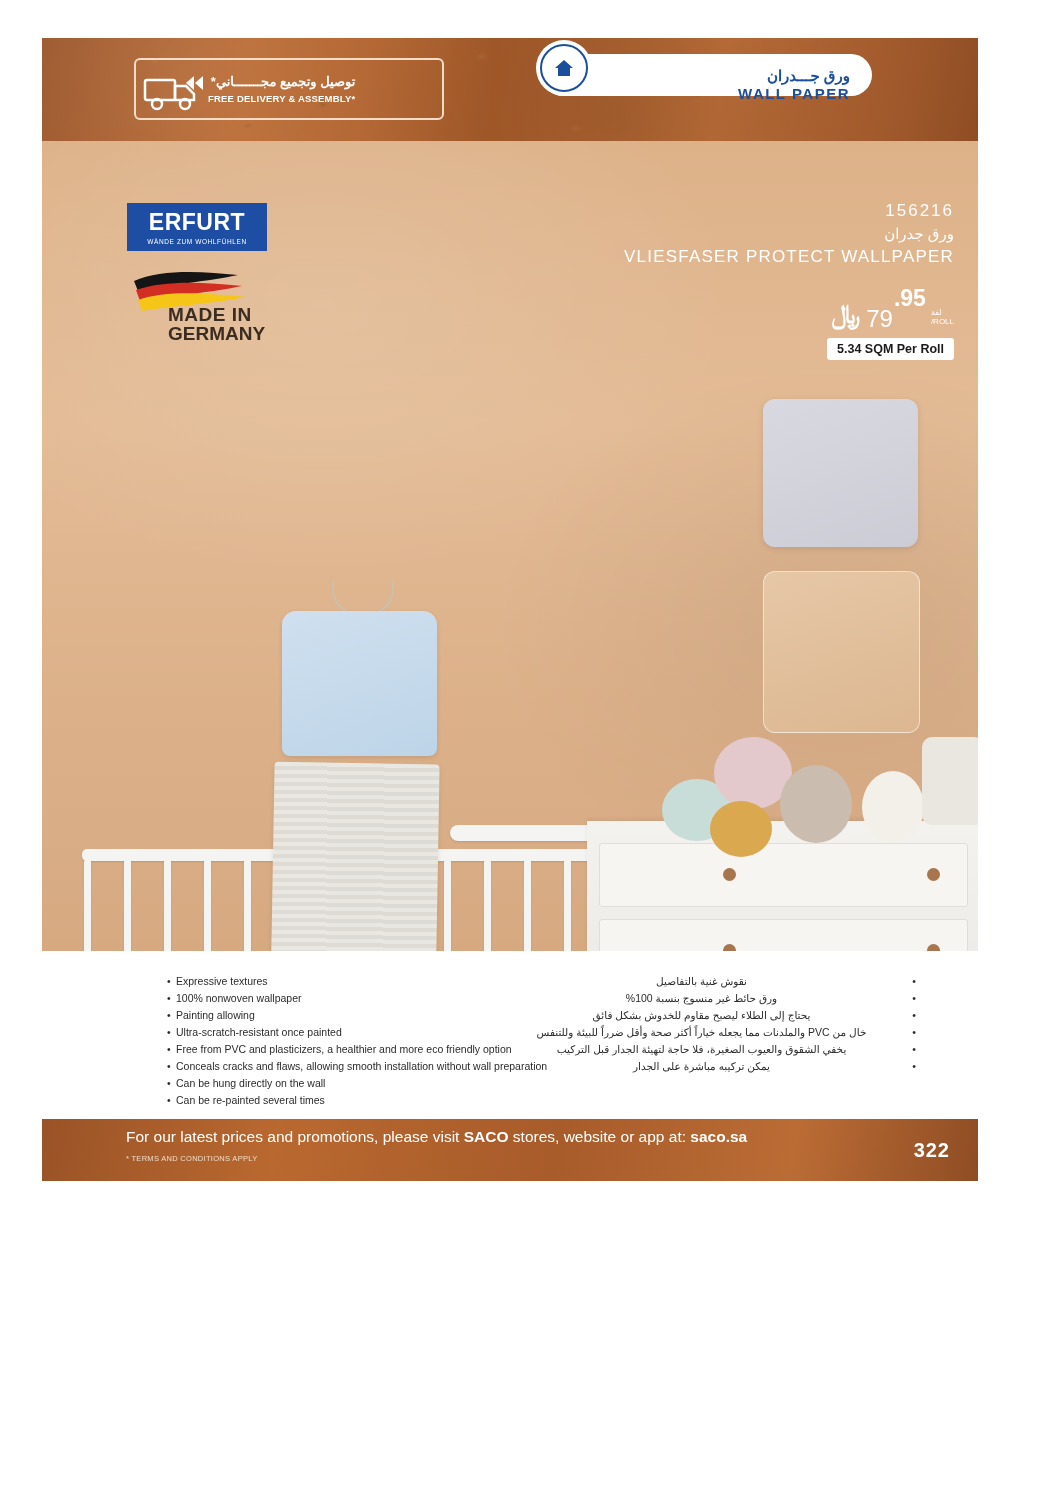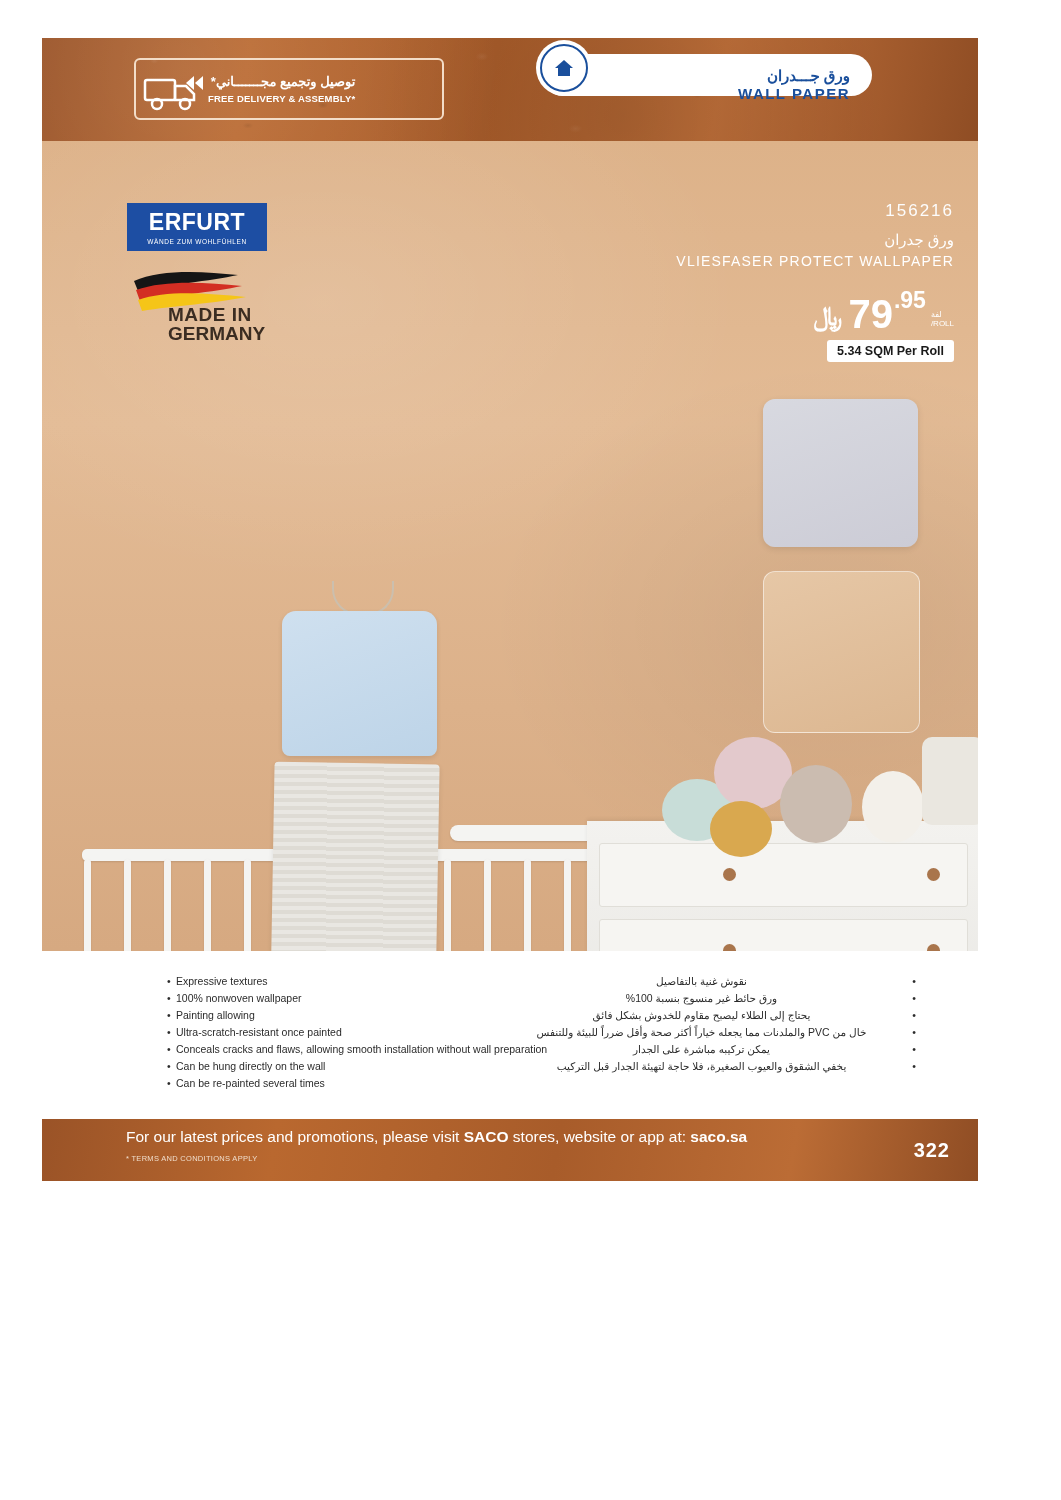--- a/index.html
+++ b/index.html
@@ -199,46 +199,46 @@
     text-align: right;
     color: #ffffff;
   }
   .sku-code {
     font-size: 17px;
     letter-spacing: 2px;
     color: #fdfdfd;
   }
   .sku-ar {
     font-size: 15px;
-    margin-top: 10px;
+    margin-top: 4px;
     direction: rtl;
   }
   .sku-en {
-    font-size: 14px;
+    font-size: 17px;
     margin-top: 4px;
     letter-spacing: 1.2px;
     font-weight: 400;
   }
   .price-row {
     display: flex;
     align-items: flex-end;
     justify-content: flex-end;
     margin-top: 20px;
     color: #ffffff;
   }
   .riyal-symbol {
     font-size: 26px;
     font-weight: 700;
     margin-right: 6px;
     margin-bottom: 3px;
     line-height: 1;
   }
   .price-int {
-    font-size: 40px;
-    font-weight: 700;
+    font-size: 24px;
+    font-weight: 400;
     line-height: 0.9;
   }
   .price-dec {
     font-size: 23px;
     font-weight: 700;
     line-height: 1;
     margin-left: 1px;
     margin-bottom: 20px;
   }
   .price-unit {
@@ -538,31 +538,32 @@
     <div class="swatch-a"></div>
     <div class="swatch-b"></div>
   </div>
 
   <div class="features">
     <ul class="feat-en">
       <li>Expressive textures</li>
       <li>100% nonwoven wallpaper</li>
       <li>Painting allowing</li>
       <li>Ultra-scratch-resistant once painted</li>
+      <li>Free from PVC and plasticizers, a healthier and more eco friendly option</li>
       <li>Conceals cracks and  flaws, allowing smooth installation without wall preparation</li>
       <li>Can be hung directly on the wall</li>
       <li>Can be re-painted several times</li>
     </ul>
     <ul class="feat-ar">
       <li>نقوش غنية بالتفاصيل</li>
       <li>ورق حائط غير منسوج بنسبة 100%</li>
       <li>يحتاج إلى الطلاء ليصبح مقاوم للخدوش بشكل فائق</li>
       <li>خال من PVC والملدنات مما يجعله خياراً أكثر صحة وأقل ضرراً للبيئة وللتنفس</li>
+      <li>يخفي الشقوق والعيوب الصغيرة، فلا حاجة لتهيئة الجدار قبل التركيب</li>
       <li>يمكن تركيبه مباشرة على الجدار</li>
-      <li>يخفي الشقوق والعيوب الصغيرة، فلا حاجة لتهيئة الجدار قبل التركيب</li>
     </ul>
   </div>
 
   <div class="footer">
     <div class="footer-line">
       <span>For our latest prices and promotions, please visit </span><b>SACO</b><span> stores, website or app at: </span><b>saco.sa</b>
     </div>
     <div class="footer-terms">* TERMS AND CONDITIONS APPLY</div>
     <div class="page-num">322</div>
   </div>

